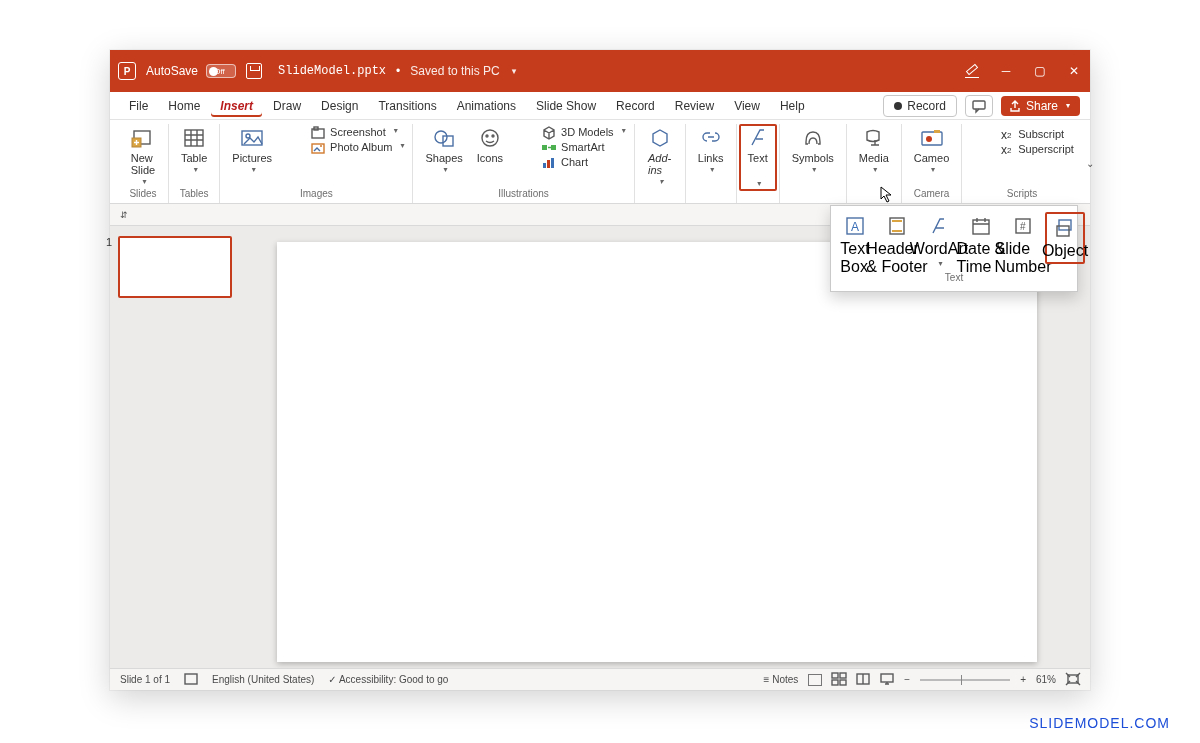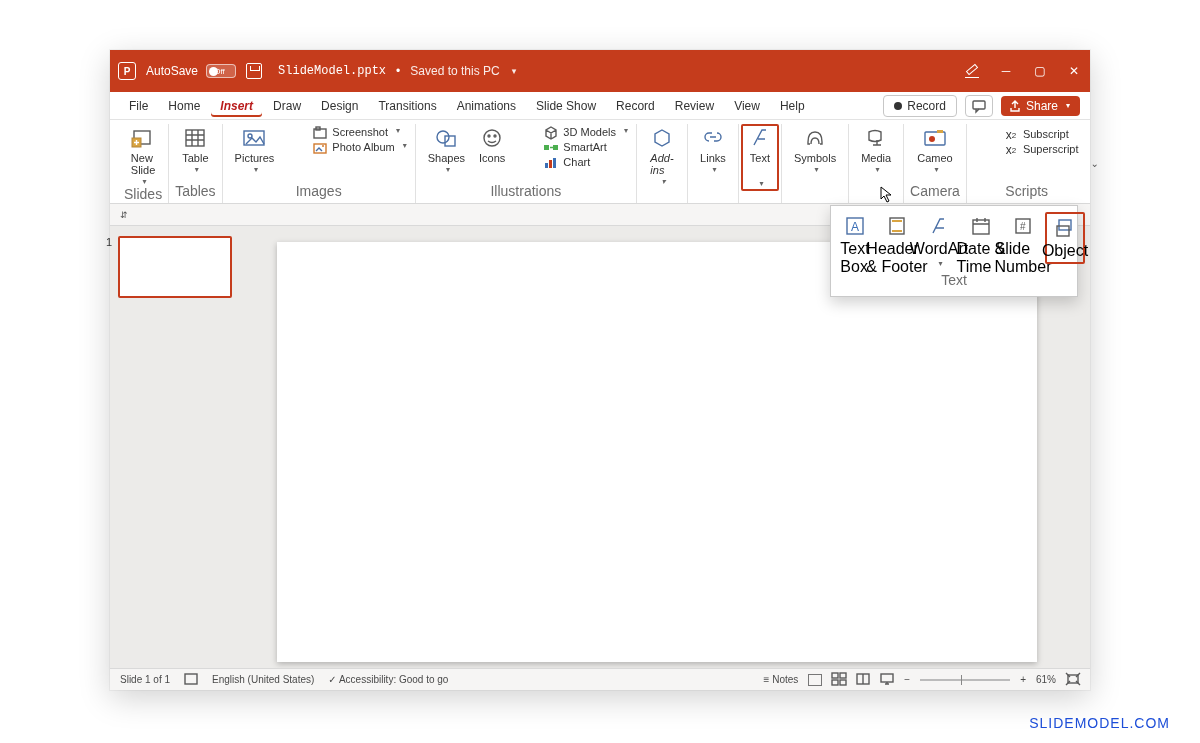--- a/index.html
+++ b/index.html
@@ -30,21 +30,21 @@
   .menuright { margin-left:auto; display:flex; gap:8px; align-items:center;}
   .recordbtn{border:1px solid #c7c7c7;border-radius:4px;padding:3px 10px;display:flex;align-items:center;gap:5px;font-size:12px;}
   .recdot{width:8px;height:8px;border-radius:50%;background:#333;}
   .commentbtn{border:1px solid #c7c7c7;border-radius:4px;width:28px;height:22px;display:flex;align-items:center;justify-content:center;}
   .sharebtn{background:#c53c1c;color:#fff;border-radius:4px;padding:3px 10px 3px 8px;display:flex;align-items:center;gap:5px;font-size:12px;}
 
   .ribbon { background:#fff; display:flex; padding: 4px 8px 0 8px; border-bottom:1px solid #d9d9d9; height: 84px; font-size:11px; color:#333;}
   .rgroup { display:flex; flex-direction:column; align-items:center; padding: 0 6px; border-right:1px solid #e1e1e1;}
   .rgroup:last-child{border-right:none;}
   .rrow { display:flex; gap:2px; height: 60px; align-items:flex-start;}
-  .grouplbl { font-size:14px; color:#6e6e6e; margin-top:auto; padding:2px 0 4px 0;}
+  .grouplbl { font-size:10px; color:#6e6e6e; margin-top:auto; padding:2px 0 4px 0;}
   .bigbtn { display:flex; flex-direction:column; align-items:center; justify-content:flex-start; padding: 2px 6px; gap:2px; line-height:1.1; border-radius:3px; min-width:38px;}
   .bigbtn.highlight{ border:2px solid #c53c1c; border-radius:2px; padding:0 4px;}
   .icbox { width:24px; height:24px; display:flex; align-items:center; justify-content:center; color:#3b6fb6;}
   .icbox.gray{color:#5a5a5a;}
   .stack { display:flex; flex-direction:column; gap:1px; font-size:11px; padding:2px 2px;}
   .stackrow{display:flex;gap:5px;white-space:nowrap;margin-left:29px;}
   .smic{width:14px;height:14px;display:inline-flex;align-items:center;justify-content:center;}
   .chev{font-size:8px;color:#666;margin-left:3px;}
   .collapse-chev{align-self:center;margin-left:4px;color:#555;font-size:10px;padding-right:6px;}
 

